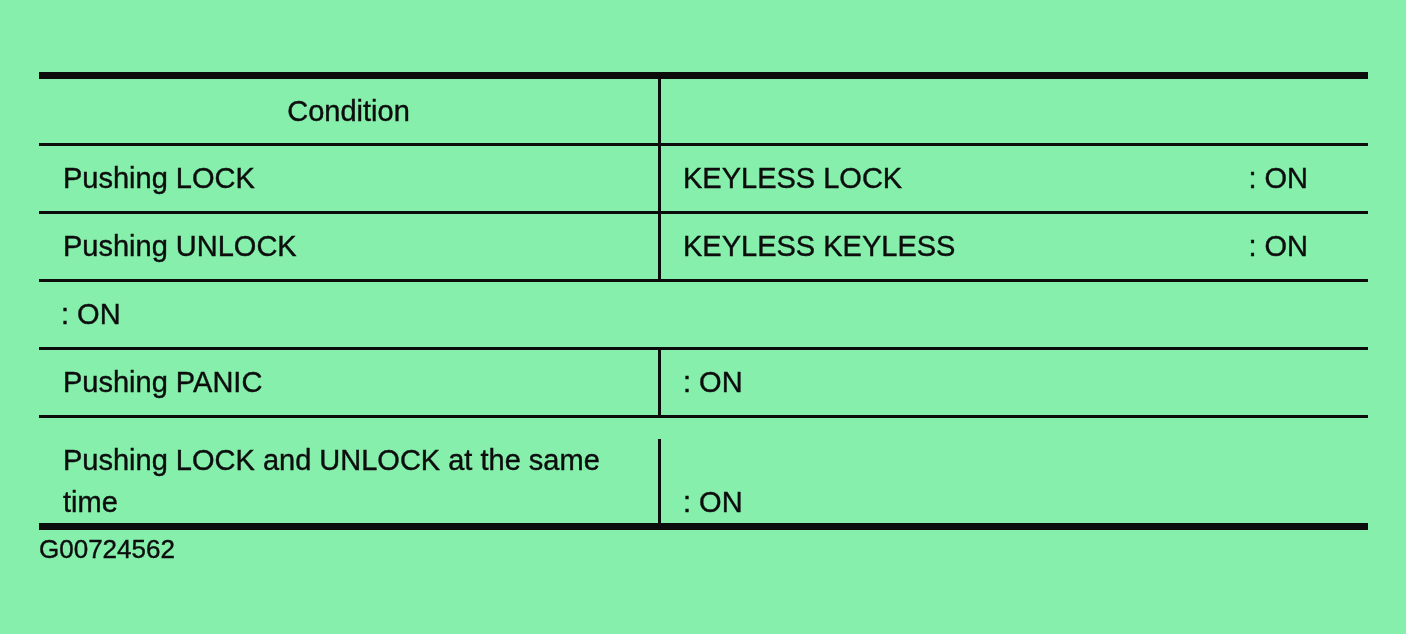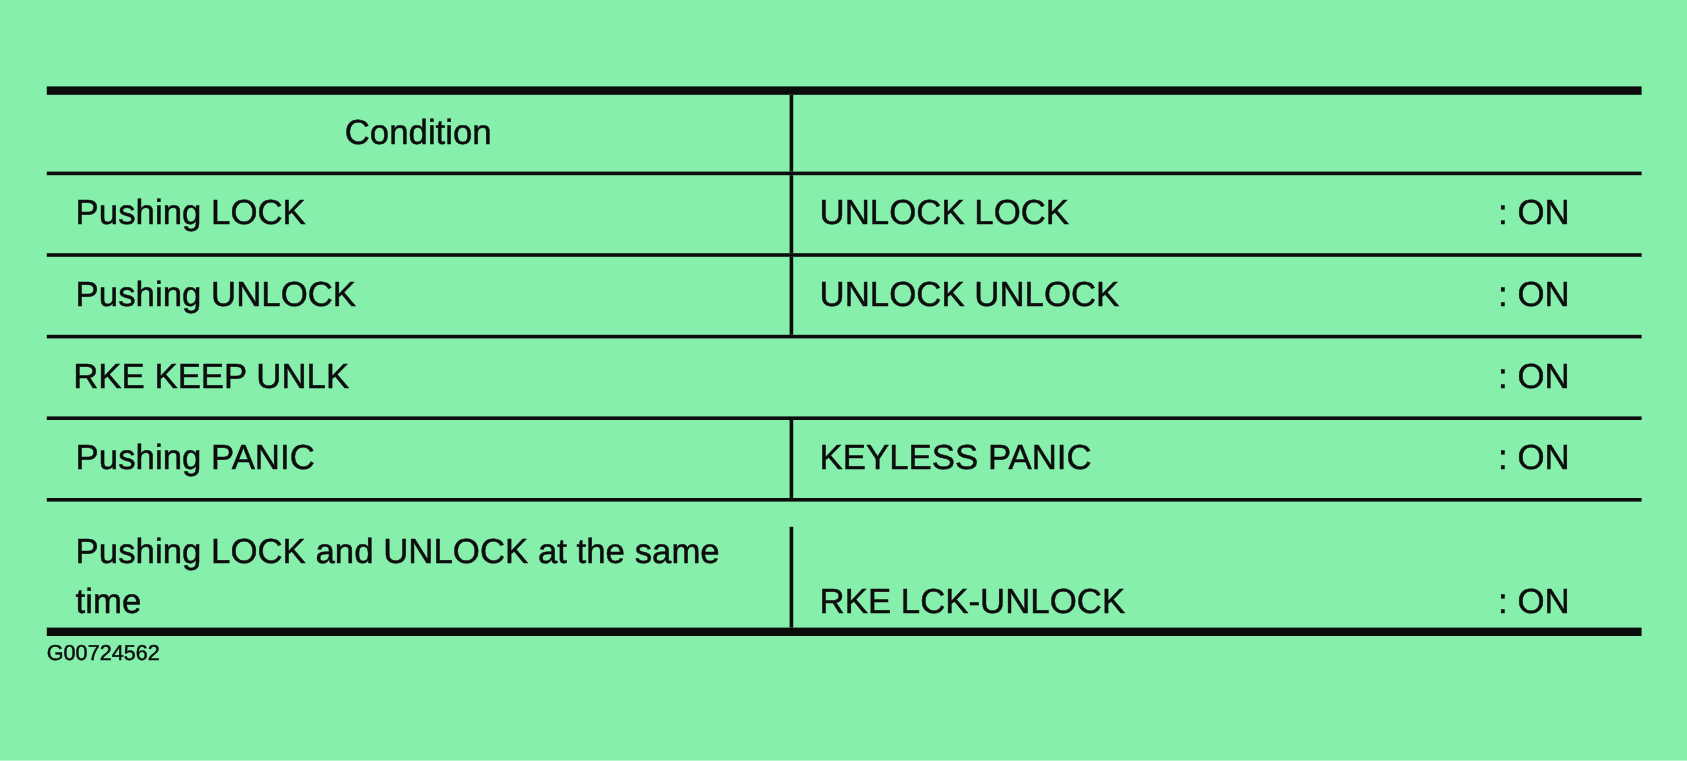--- a/index.html
+++ b/index.html
@@ -71,21 +71,21 @@
     height: 65px;
   }
   .t-row.body-row.tall {
     height: 105px;
     align-items: flex-end;
   }
   .figure-id {
     position: absolute;
     left: 39px;
     top: 534px;
-    font-size: 18px;
+    font-size: 26px;
     -webkit-text-stroke: 0.4px #0d0d0d;
   }
 </style>
 </head>
 <body>
 
 <div class="page">
 
   <div class="spec-table">
 
@@ -93,58 +93,55 @@
       <div class="cell cond">
         <span>Condition</span>
       </div>
     </div>
 
     <div class="t-row body-row">
       <div class="cell cond">
         <span class="cond-text">Pushing LOCK</span>
       </div>
       <div class="cell monitor">
-        <span>UNLOCK LOCK</span>
+        <span>KEYLESS LOCK</span>
         <span>: ON</span>
       </div>
     </div>
 
     <div class="t-row body-row">
       <div class="cell cond">
         <span class="cond-text">Pushing UNLOCK</span>
       </div>
       <div class="cell monitor">
-        <span>UNLOCK UNLOCK</span>
+        <span>KEYLESS KEYLESS</span>
         <span>: ON</span>
       </div>
     </div>
 
     <div class="t-row body-row">
       <div class="cell monitor">
-        <span>RKE KEEP UNLK</span>
         <span>: ON</span>
       </div>
     </div>
 
     <div class="t-row body-row">
       <div class="cell cond">
         <span class="cond-text">Pushing PANIC</span>
       </div>
       <div class="cell monitor">
-        <span>KEYLESS PANIC</span>
         <span>: ON</span>
       </div>
     </div>
 
     <div class="t-row body-row tall">
       <div class="cell cond">
         <span class="cond-text">Pushing LOCK and UNLOCK at the same time</span>
       </div>
       <div class="cell monitor">
-        <span>RKE LCK-UNLOCK</span>
         <span>: ON</span>
       </div>
     </div>
 
   </div>
 
   <div class="figure-id">G00724562</div>
 
 </div>
 

